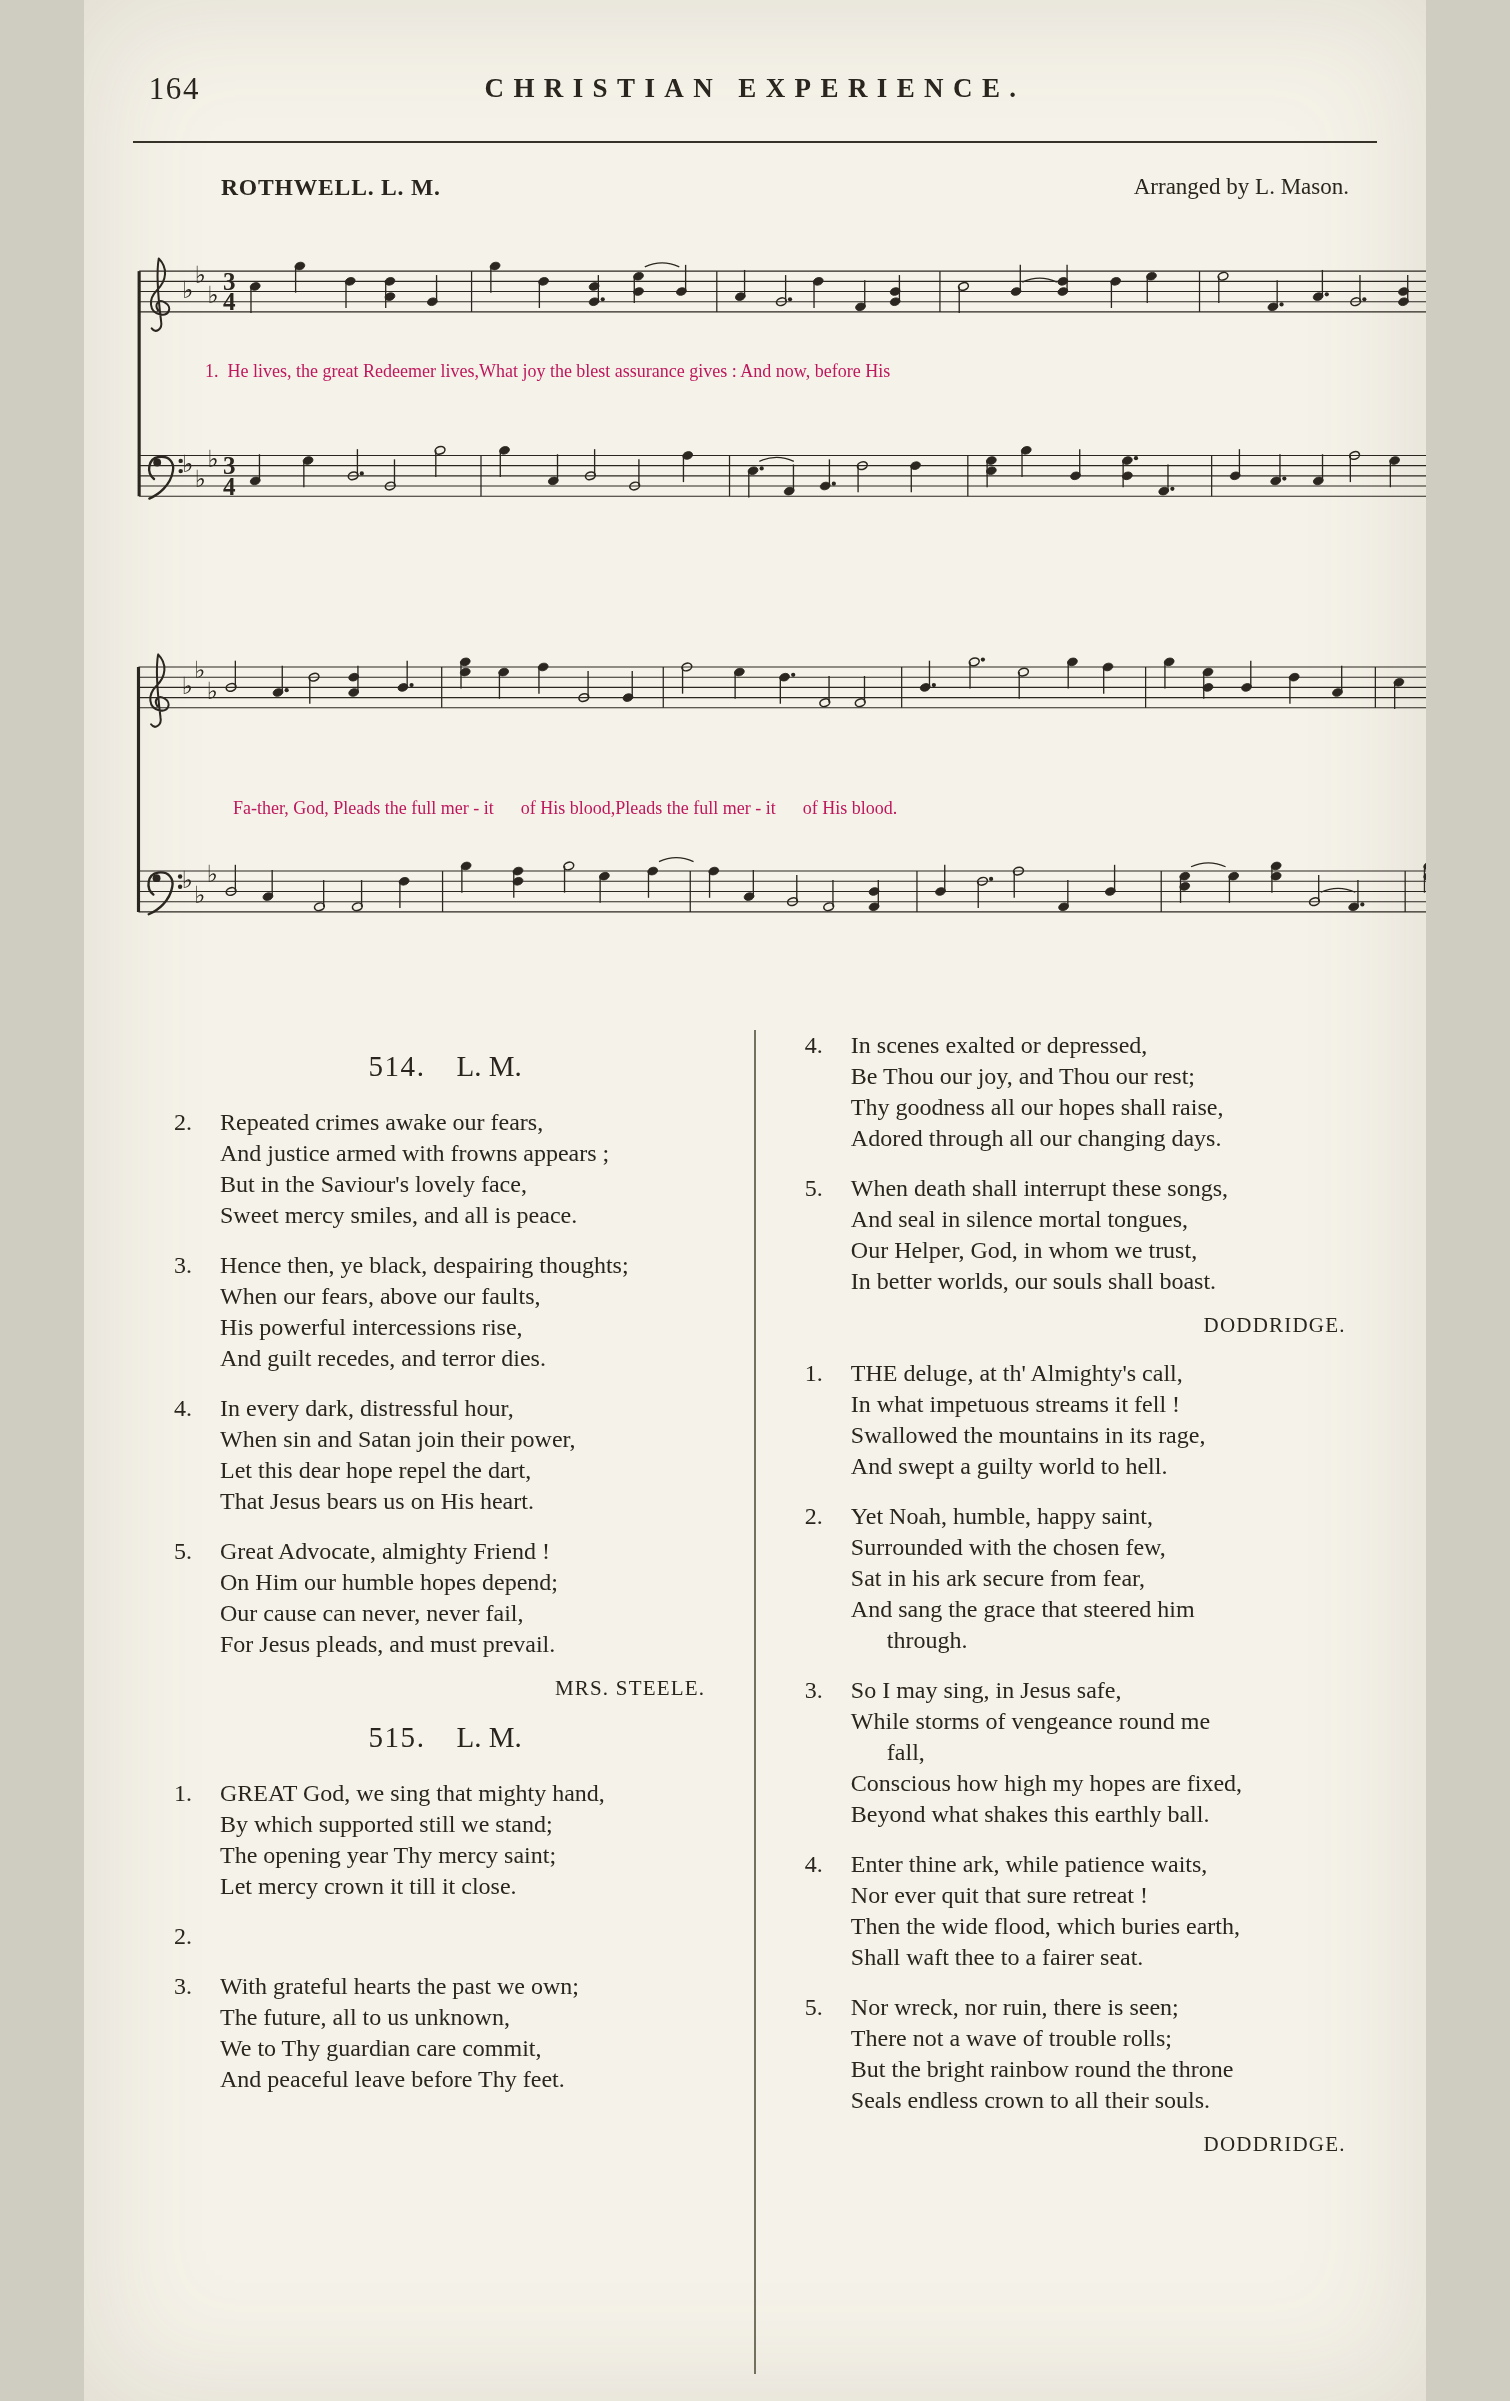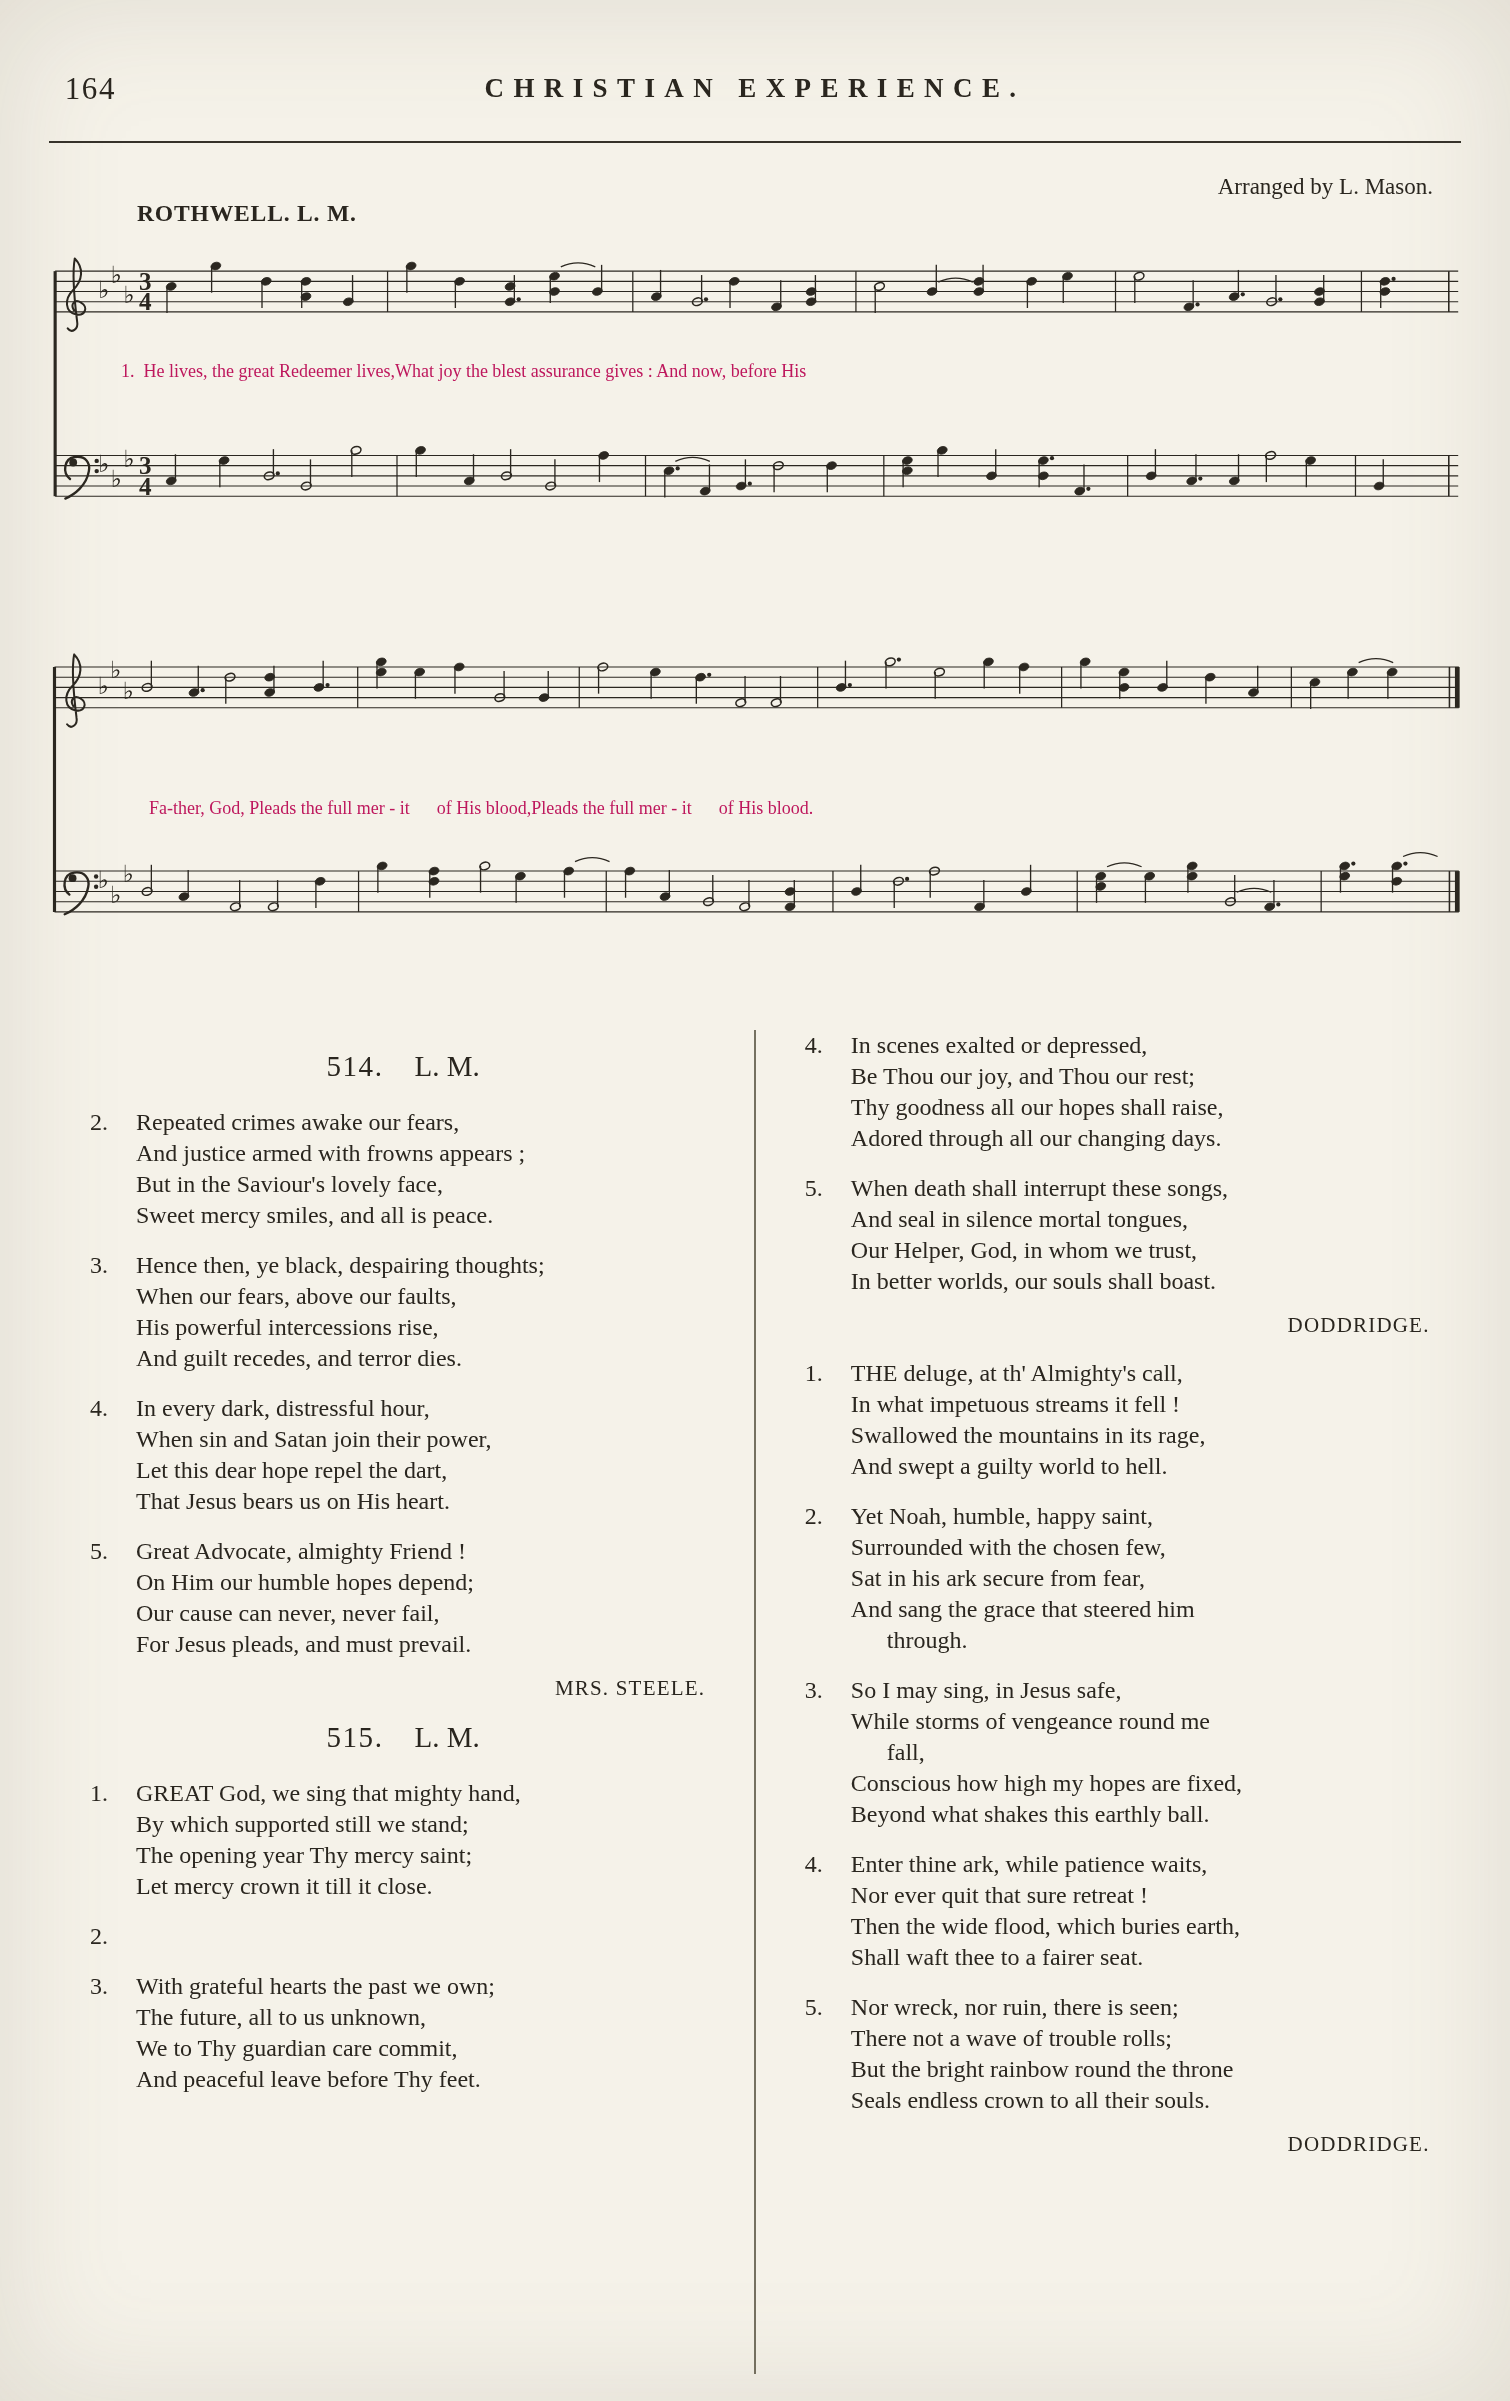--- a/index.html
+++ b/index.html
@@ -1,30 +1,30 @@
 <!DOCTYPE html>
 <html style="font-size:12.6px"><head>
 <meta charset="utf-8">
 <style>
   html,body{margin:0;padding:0;background:#cfccc2;}
   .page{
-    position:relative;width:1510px;height:2401px;margin:0 auto;
+    position:relative;width:1342px;height:2401px;margin:0 auto;
     background:#f5f2e9;color:#2a261f;
     font-family:"Liberation Serif", serif;
     box-shadow:inset 0 0 126px rgba(110,100,80,.16);
     overflow:hidden;
   }
   
   .page-header{position:absolute;top:68px;left:49px;right:49px;height:44px;}
   .page-number{position:absolute;left:15.7px;top:3.1px;font-size:31px;letter-spacing:1.6px;}
   .page-title{position:absolute;left:0;right:0;top:4.7px;text-align:center;font-size:27px;font-weight:bold;letter-spacing:9.4px;}
   .header-rule{position:absolute;top:141px;left:49px;right:49px;border-top:2.4px solid #36322a;}
   
   .music-header{position:absolute;top:174px;left:49px;right:49px;height:35px;font-size:23.6px;}
-  .tune-name{position:absolute;left:88px;font-weight:bold;letter-spacing:0.8px;margin-top:26px;}
+  .tune-name{position:absolute;left:88px;font-weight:bold;letter-spacing:0.8px;}
   .arranger{position:absolute;right:28px;font-size:23px;}
   
   .system{position:absolute;left:49px;width:1413px;}
   #system-1{top:228px;height:349px;}
   #system-2{top:612px;height:369px;}
   .system svg{position:absolute;left:0;top:0;}
   .lyric{position:absolute;right:0;font-size:18px;white-space:pre;color:#be185d;}
   #lyric-1{top:133px;left:72px;}
   #lyric-2{top:186px;left:100px;}
   

